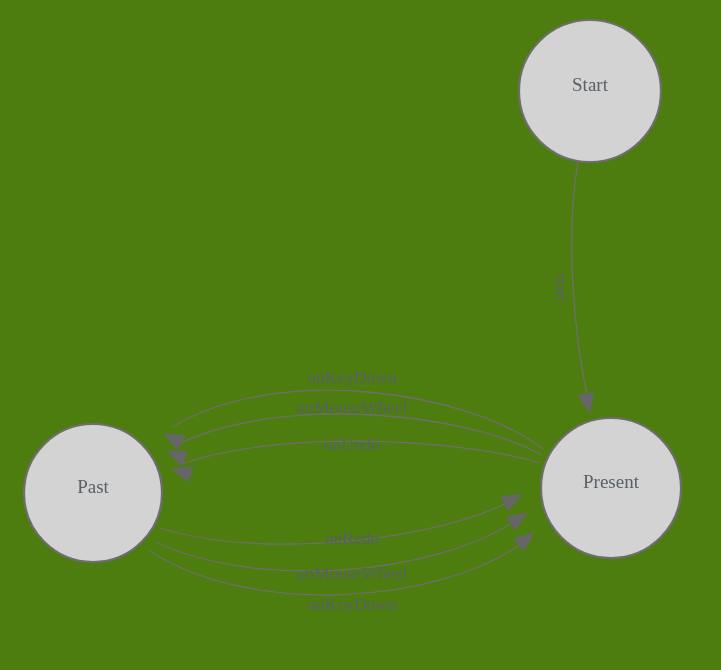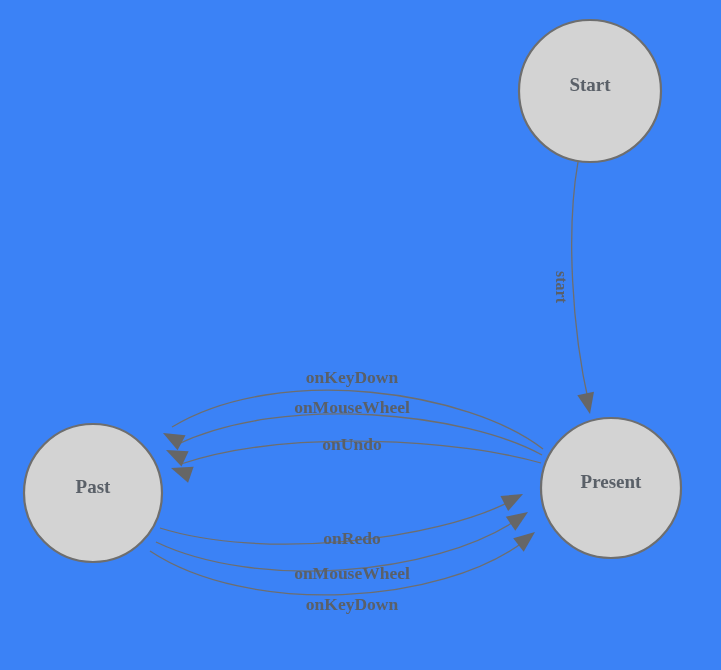--- a/index.html
+++ b/index.html
@@ -44,21 +44,21 @@
   }
   .edge-label-rot {
     font-family: "Liberation Serif", serif;
     font-size: 16px;
     text-anchor: middle;
   }
 </style>
 </head>
 <body>
 
-<div id="diagram-root" style="background: #3b82f6; font-weight: bold;">
+<div id="diagram-root" style="background: #4d7c0f;">
   <svg id="state-diagram" viewBox="0 0 721 670">
 
     <g id="edges-layer">
         <path d="M 578,162 C 566,230 572,330 589,404" class="edge-path" stroke="#6e6e6e"></path>
         <path d="M 543,449 C 470,392 280,362 172,427" class="edge-path" stroke="#6e6e6e"></path>
         <path d="M 542,455 C 466,413 284,393 176,445" class="edge-path" stroke="#6e6e6e"></path>
         <path d="M 541,463 C 462,440 290,428 181,464" class="edge-path" stroke="#6e6e6e"></path>
         <path d="M 160,528 C 262,560 436,541 513,500" class="edge-path" stroke="#6e6e6e"></path>
         <path d="M 156,542 C 256,590 434,576 518,519" class="edge-path" stroke="#6e6e6e"></path>
         <path d="M 150,551 C 248,616 440,606 526,540" class="edge-path" stroke="#6e6e6e"></path>

